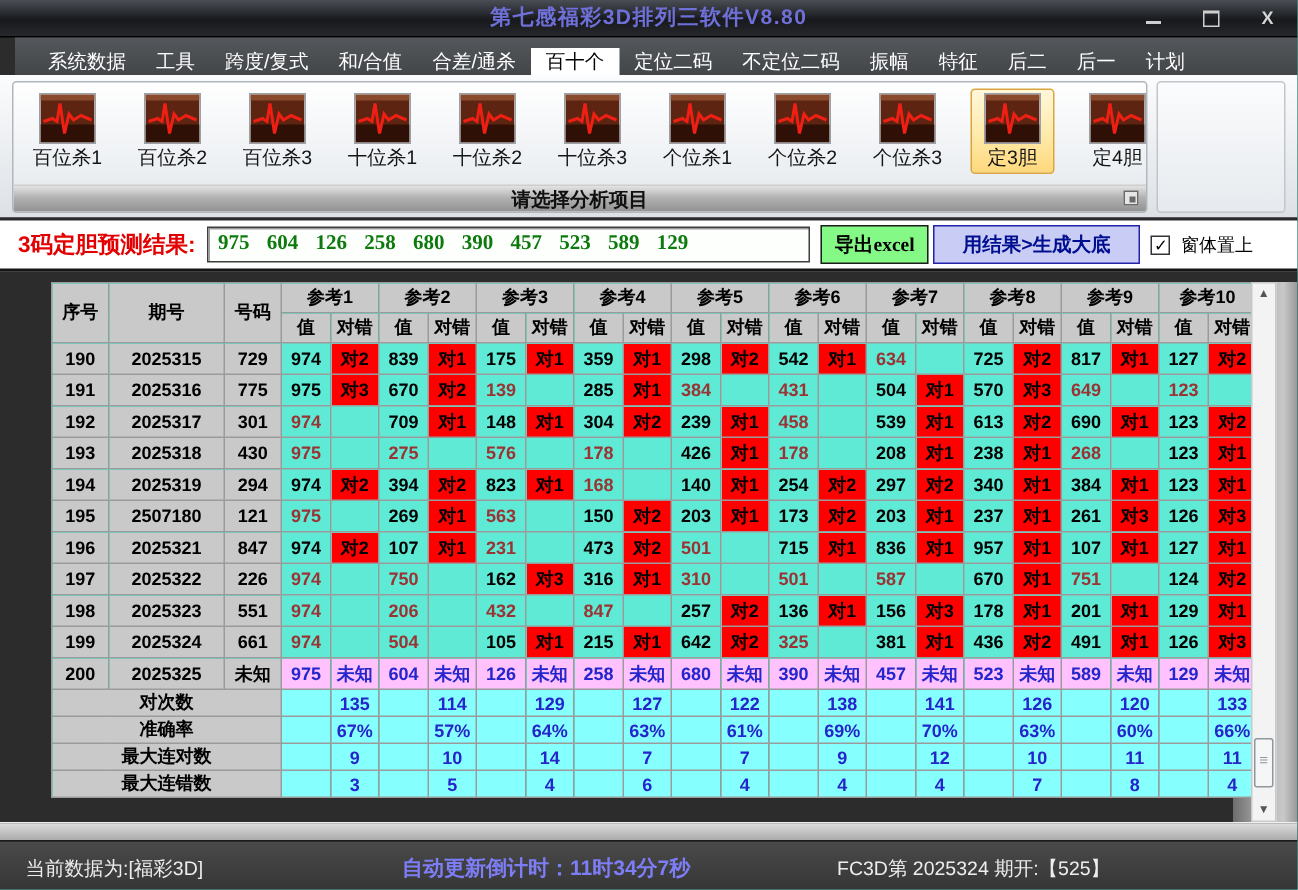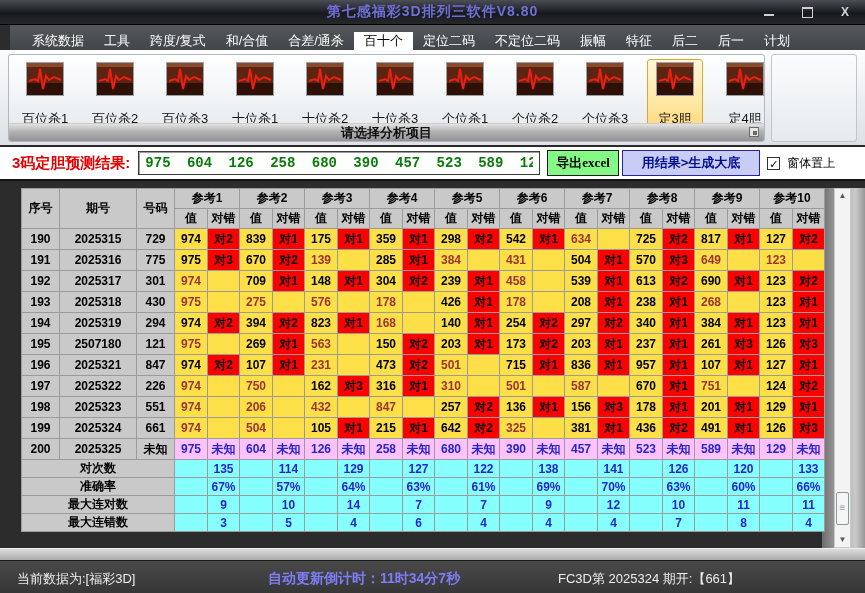--- a/index.html
+++ b/index.html
@@ -25,21 +25,21 @@
     background:linear-gradient(#54575b,#434649); display:flex; align-items:flex-end; padding-left:12px; }
   .menu-item { color:#fff; font-size:13px; padding:0 10px; display:flex; align-items:center; white-space:nowrap; }
   .menu-item.active { background:#fff; color:#000; }
   
   .ribbon { position:absolute; top:50px; left:0; right:0; height:97px;
     background:linear-gradient(#fbfcfd,#dde1e6); border-bottom:2px solid #2a2a2a; }
   .ribbon-group { position:absolute; left:8px; top:4px; width:757px; height:88px;
     border:1px solid #b3b7bd; border-radius:3px;
     background:linear-gradient(#ffffff,#eef1f4 60%,#e2e6ea); overflow:hidden; }
   .ribbon-buttons { display:flex; padding:4px 0 0 8px; gap:14px; }
-  .rbtn { min-width:56px; display:flex; flex-direction:column; align-items:center; gap:15px;
+  .rbtn { min-width:56px; display:flex; flex-direction:column; align-items:center; gap:1px;
     padding:3px 4px 1px 4px; border:1px solid transparent; border-radius:3px; }
   .rbtn.active { border-color:#d9a53c; background:linear-gradient(#fff7da,#ffeaa9 55%,#ffd87c); }
   .rbtn-label { font-size:13px; color:#151515; white-space:nowrap; }
   .icon-ecg { width:36px; height:32px; display:block;
     box-shadow:0 0 0 1px #9aa0a6, inset 0 0 0 1px #d9dde1; background:#fff; }
   .group-bar { position:absolute; left:0; right:0; bottom:0; height:18px;
     background:linear-gradient(#e3e3e3,#b2b2b2 45%,#929292);
     border-top:1px solid #cdcdcd; text-align:center; font-size:13px; font-weight:bold;
     color:#101010; line-height:18px; }
   .launcher { position:absolute; right:5px; bottom:4px; width:10px; height:10px;
@@ -48,21 +48,21 @@
   .ribbon-right { position:absolute; left:771px; top:4px; width:86px; height:88px;
     border:1px solid #c2c6cc; border-radius:3px;
     background:linear-gradient(#fbfcfd,#e6eaee); }
   
   .resultbar { position:absolute; top:147px; left:0; right:0; height:34px; background:#fff;
     display:flex; align-items:center; border-bottom:2px solid #151515; }
   .result-label { color:#e30000; font-weight:bold; font-size:15px; margin-left:12px; white-space:nowrap; }
   .result-input { margin-left:8px; width:402px; height:24px; border:1px solid #3d3d3d;
     box-shadow:inset 1px 1px 0 #9c9c9c; background:#fcfffc; color:#0c7a0c; font-weight:bold;
     font-size:14px; padding:0 6px; word-spacing:8px;
-    font-family:Liberation Mono, monospace; }
+    font-family:Liberation Serif, serif; }
   .btn-export { margin-left:7px; height:26px; background:#85f985; border:1px solid #1d1d1d;
     font-weight:bold; font-size:13px; color:#000; padding:0 8px; white-space:nowrap;font-family:Liberation Serif, serif; }
   .btn-generate { margin-left:3px; height:26px; background:#c9cdf6; border:1px solid #2323a8;
     color:#000f8f; font-weight:bold; font-size:13px; padding:0 19px; white-space:nowrap; }
   .chk-wrap { margin-left:7px; display:flex; align-items:center; gap:7px; }
   .chk-box { width:13px; height:13px; background:#fff; border:1px solid #333; font-size:11px;
     line-height:12px; text-align:center; font-weight:bold; color:#000; }
   .chk-box::after { content:'\2713'; }
   .chk-label { font-size:12px; color:#000; white-space:nowrap; }
   
@@ -73,22 +73,22 @@
     background:#f3f3f3; border:1px solid #c9c9c9; }
   .sb-arrow { position:absolute; left:0; right:0; height:14px; text-align:center;
     font-size:8px; color:#555; line-height:14px; }
   .sb-up { top:0; } .sb-down { bottom:0; }
   .sb-thumb { position:absolute; left:1px; right:1px; top:303px; height:33px;
     background:#f6f6f6; border:1px solid #8f979e; border-radius:2px;
     text-align:center; color:#8f979e; font-size:10px; line-height:30px; }
   .sb-thumb::after { content:'\2261'; }
   .bottomstrip { position:absolute; bottom:0; left:0; right:0; height:12px;
     background:linear-gradient(#dcdcdc,#ababab); border-top:1px solid #efefef; }
-  table.grid { position:absolute; top:7px; left:21px; width:803px;
-    border-collapse:collapse; table-layout:fixed; background:#fde047; border:1px solid #6a6a6a; }
+  table.grid { position:absolute; top:7px; left:34px; width:803px;
+    border-collapse:collapse; table-layout:fixed; background:#5eead4; border:1px solid #6a6a6a; }
   .grid th, .grid td { border:1px solid #9b9b9b; overflow:hidden; white-space:nowrap;
     text-align:center; font-weight:bold; font-size:12px; padding:0; }
   .grid th { background:#c9c9c9; height:20px; color:#000; }
   .grid td.gray { background:#c9c9c9; color:#000; }
   .grid tr.data td { height:21px; }
   .grid td.v.ok { color:#000; }
   .grid td.v.bad { color:#9a3434; }
   .grid td.j.hit { background:#ff0000; color:#000; }
   .grid tr.unknown td.pink { background:#ffc2ff; color:#2525cc; }
   .grid tr.sum td { height:18px; background:#86ffff; color:#2525cc; }
@@ -713,14 +713,14 @@
     <div class="sb-arrow sb-up">▲</div>
     <div class="sb-thumb"></div>
     <div class="sb-arrow sb-down">▼</div>
   </div>
   <div class="bottomstrip"></div>
 </div>
 
 <div class="statusbar">
   <span class="st st-left">当前数据为:[福彩3D]</span>
   <span class="st st-center"><span>自动更新倒计时：</span><span>11时34分7秒</span></span>
-  <span class="st st-right">FC3D第 2025324 期开:【661】</span>
+  <span class="st st-right">FC3D第 2025324 期开:【525】</span>
 </div>
 
 </body></html>

